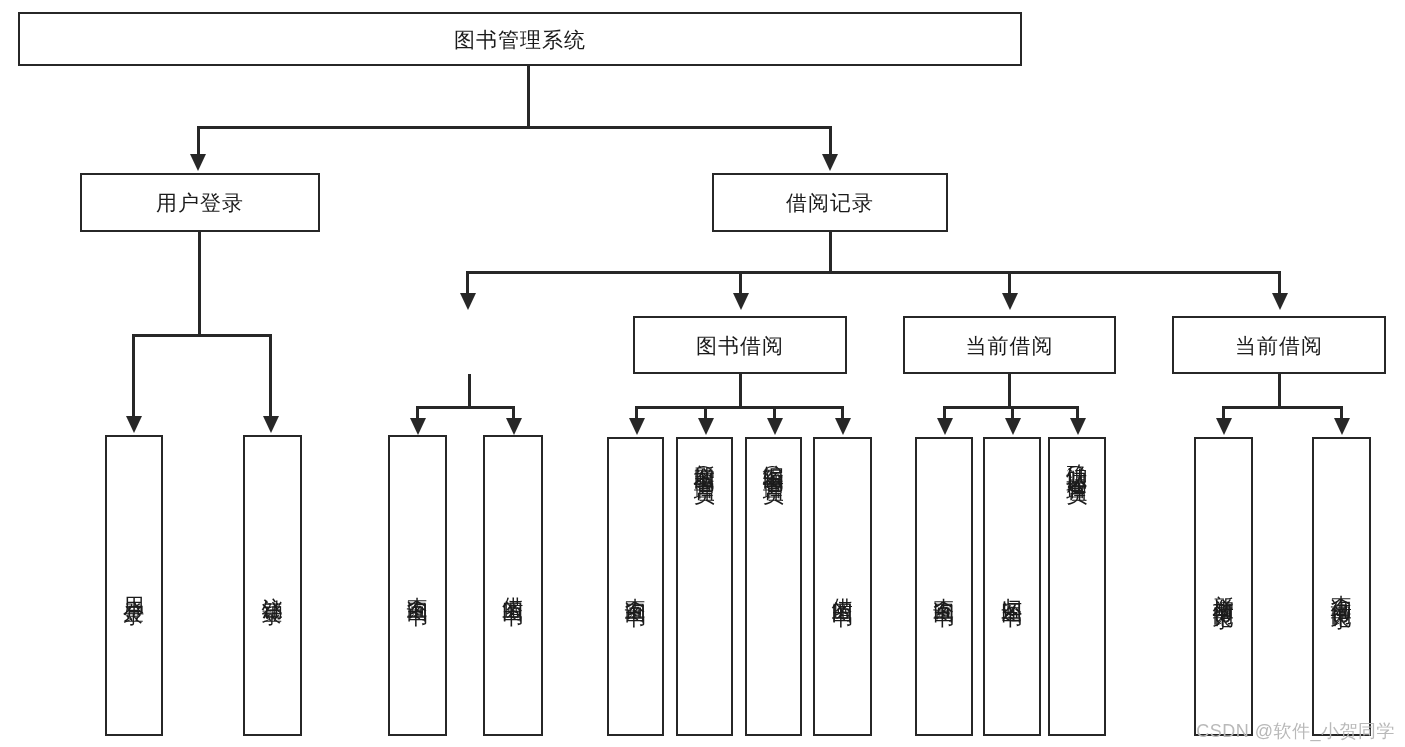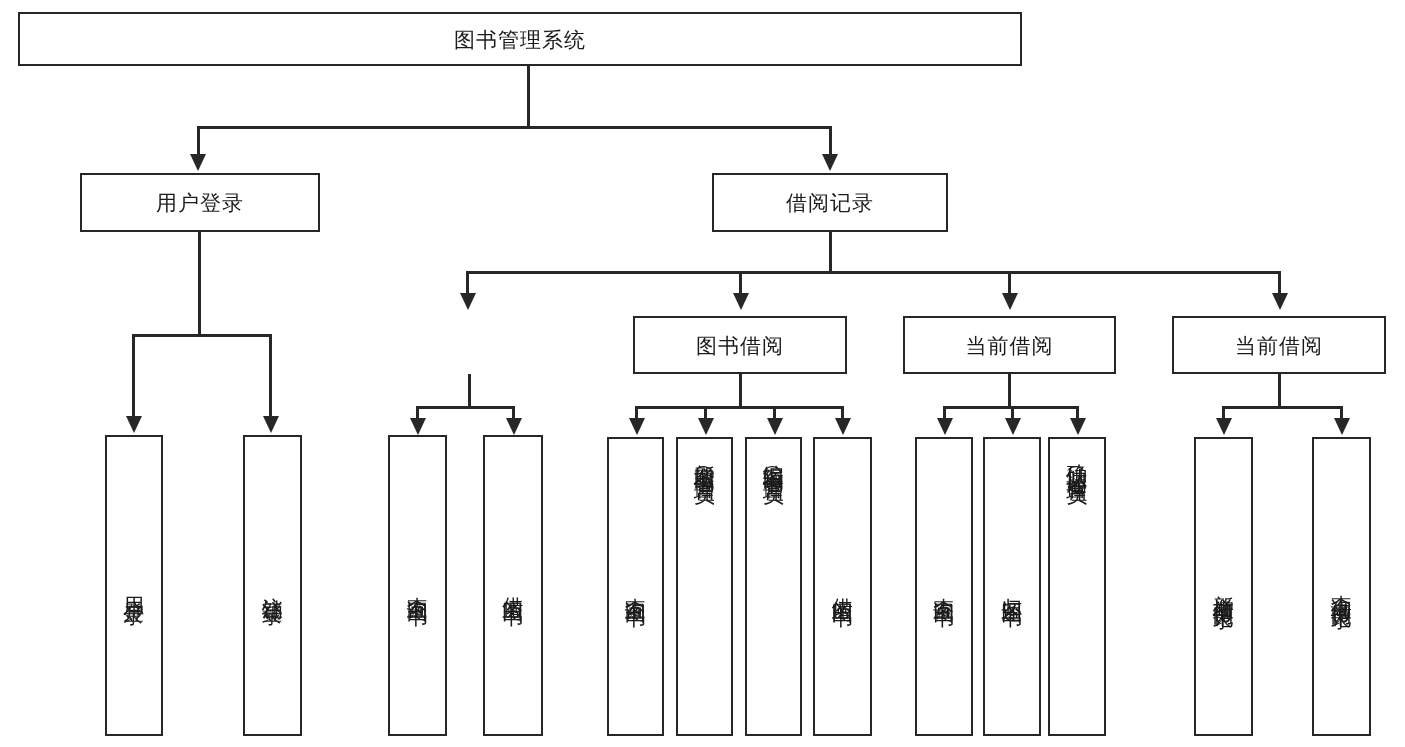--- a/index.html
+++ b/index.html
@@ -205,14 +205,15 @@
     <span class="vtext">确认归还（管理员）</span>
   </div>
 
   <div class="node leaf" style="left:1194px; top:437px; width:59px; height:299px;">
     <span class="vtext">新增借阅记录</span>
   </div>
   <div class="node leaf" style="left:1312px; top:437px; width:59px; height:299px;">
     <span class="vtext">查询借阅记录</span>
   </div>
 
+  <div id="watermark">CSDN @软件_小贺同学</div>
 
 </div>
 
 </body></html>

